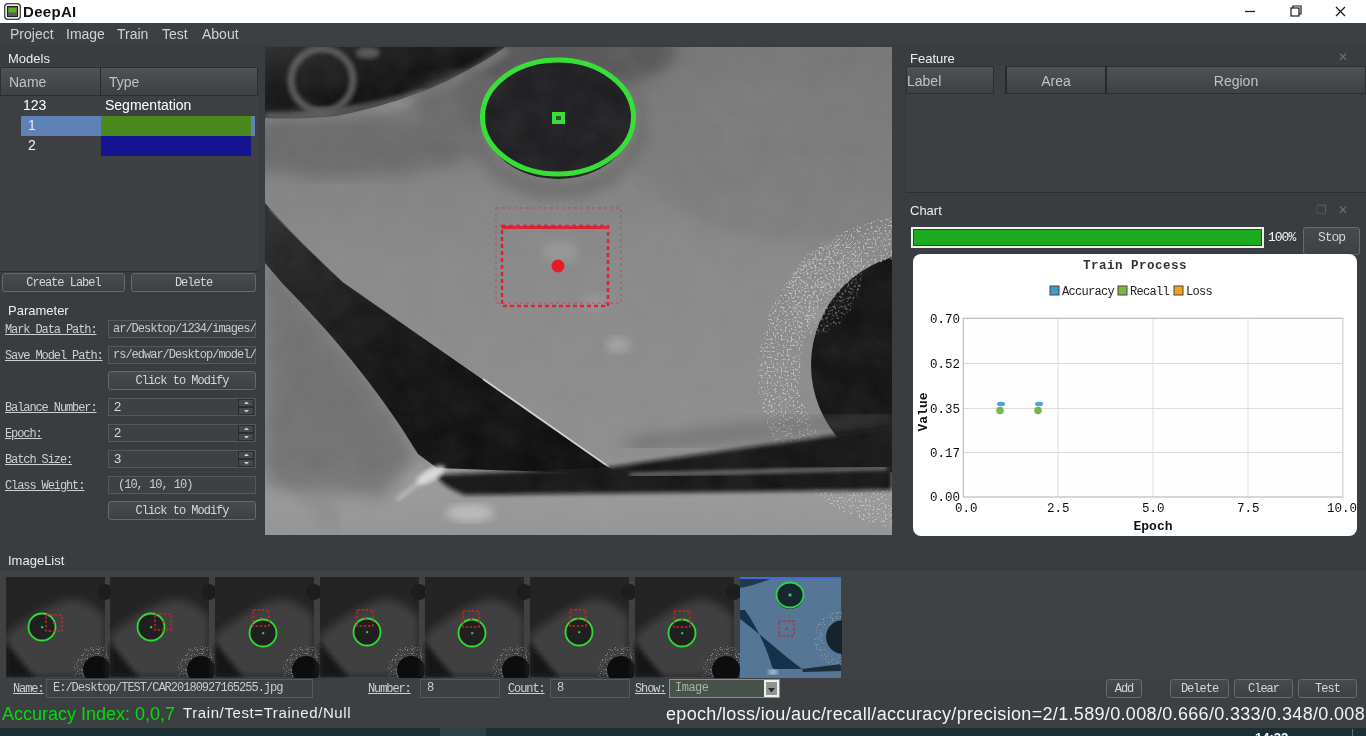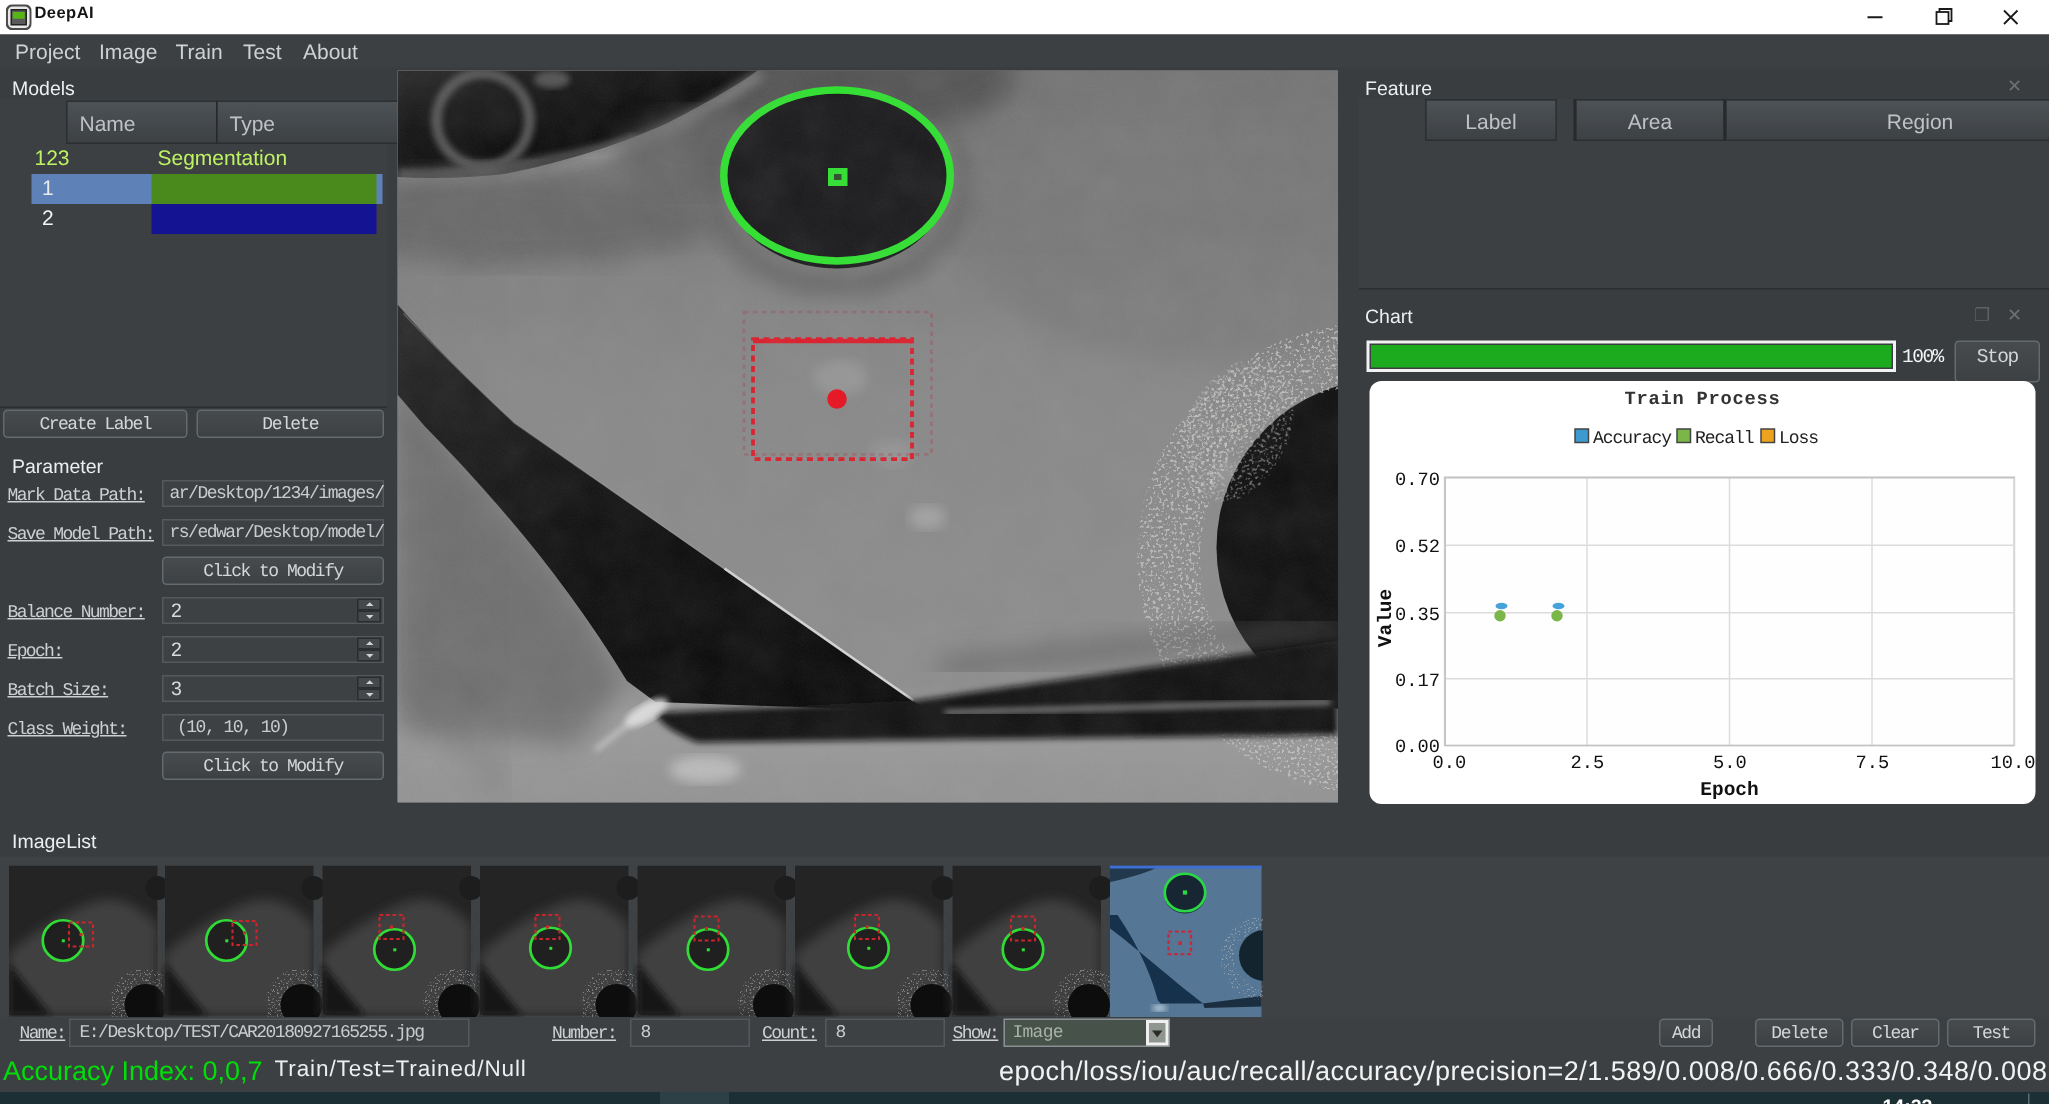--- a/index.html
+++ b/index.html
@@ -2,29 +2,29 @@
 <html><head>
 <meta charset="utf-8">
 <style>
   html,body{margin:0;padding:0;}
   body{width:1366px;height:736px;overflow:hidden;position:relative;background:#393d3f;
        font-family:"Liberation Sans",sans-serif;}
   .abs{position:absolute;}
   .mono{font-family:"Liberation Mono",monospace;}
   
   #titlebar{left:0;top:0;width:1366px;height:23px;background:#ffffff;}
-  #apptitle{left:23px;top:3px;font-size:11px;color:#141414;font-weight:bold;letter-spacing:0.3px;}
+  #apptitle{left:23px;top:3px;font-size:15px;color:#141414;font-weight:bold;letter-spacing:0.3px;}
   
   #menubar{left:0;top:23px;width:1366px;height:22px;background:#3c4043;color:#cfd2d4;font-size:14px;}
   .menuitem{position:absolute;top:3px;}
   
   .ptitle{font-size:13px;color:#eceeef;}
   
   .thead{background:linear-gradient(#4d5256,#3d4144);border:1px solid #2c2f31;color:#bfc2c4;
-         font-size:14px;box-sizing:border-box;margin-left:44px;}
+         font-size:14px;box-sizing:border-box;}
   .btn{background:linear-gradient(#474b4e,#3d4144);border:1px solid #646a6e;border-radius:3px;color:#d4d7d9;
        font-family:"Liberation Mono",monospace;font-size:12px;letter-spacing:-1px;
        text-align:center;box-sizing:border-box;}
   .field{background:#3d4144;border:1px solid #56595c;color:#c9cccf;box-sizing:border-box;
          font-family:"Liberation Mono",monospace;font-size:12px;letter-spacing:-1px;}
   .plabel{font-family:"Liberation Mono",monospace;font-size:12px;letter-spacing:-1.1px;color:#cdd0d2;text-decoration:underline;}
 </style>
 </head>
 <body>
 
@@ -49,21 +49,21 @@
   <span class="menuitem" style="left:66px">Image</span>
   <span class="menuitem" style="left:117px">Train</span>
   <span class="menuitem" style="left:162px">Test</span>
   <span class="menuitem" style="left:202px">About</span>
 </div>
 
 <div class="abs ptitle" style="left:8px;top:51px">Models</div>
 <div class="abs" style="left:0;top:66px;width:258px;height:205px;background:#3c4043;border-bottom:1px solid #2c2f31"></div>
 <div class="abs thead" style="left:0;top:67px;width:101px;height:29px;line-height:29px;padding-left:8px">Name</div>
 <div class="abs thead" style="left:100px;top:67px;width:158px;height:29px;line-height:29px;padding-left:8px;border-left:1px solid #27292b">Type</div>
-<div class="abs" style="left:0;top:96px;width:258px;height:20px;color:#bef264;font-size:14px">
+<div class="abs" style="left:0;top:96px;width:258px;height:20px;color:#ffffff;font-size:14px">
   <span class="abs" style="left:23px;top:1px">123</span>
   <span class="abs" style="left:105px;top:1px">Segmentation</span>
 </div>
 <div class="abs" style="left:21px;top:116px;width:234px;height:20px;background:#5e82b8"></div>
 <div class="abs" style="left:101px;top:116px;width:150px;height:20px;background:#4a8a1c"></div>
 <div class="abs" style="left:28px;top:117px;color:#e8eaec;font-size:14px">1</div>
 <div class="abs" style="left:101px;top:136px;width:150px;height:20px;background:#141391"></div>
 <div class="abs" style="left:28px;top:137px;color:#f2f3f4;font-size:14px">2</div>
 <div class="abs btn" style="left:2px;top:273px;width:123px;height:19px;line-height:18px">Create Label</div>
 <div class="abs btn" style="left:131px;top:273px;width:125px;height:19px;line-height:18px">Delete</div>
@@ -199,21 +199,21 @@
  <ellipse cx="205" cy="466" rx="24" ry="9" fill="#cccccc" filter="url(#b4)" opacity="0.7"></ellipse>
  <ellipse cx="166" cy="428" rx="16" ry="6" fill="#e2e2e2" filter="url(#b2)" opacity="0.9" transform="rotate(-30 166 428)"></ellipse>
  <path d="M10 400 L70 480" stroke="#6f6f6f" stroke-width="18" filter="url(#b8)" opacity="0.3" fill="none"></path>
  <rect width="627" height="488" filter="url(#blotch)" opacity="0.14"></rect>
  <rect width="627" height="488" filter="url(#grain)" opacity="0.12"></rect>
 </svg>
 </div>
 
 <div class="abs ptitle" style="left:910px;top:51px">Feature</div>
 <div class="abs" style="left:906px;top:66px;width:460px;height:126px;background:#3c4043;border-bottom:1px solid #2c2f31"></div>
-<div class="abs thead" style="left:906px;top:66px;width:88px;height:28px;line-height:28px;text-align:center">Label</div>
+<div class="abs thead" style="left:906px;top:66px;width:88px;height:28px;line-height:28px;">Label</div>
 <div class="abs thead" style="left:1005px;top:66px;width:101px;height:28px;line-height:28px;text-align:center;border-left:2px solid #27292b">Area</div>
 <div class="abs thead" style="left:1105px;top:66px;width:261px;height:28px;line-height:28px;text-align:center;border-left:2px solid #27292b">Region</div>
 <div class="abs" style="left:1338px;top:50px;color:#9ea2a5;font-size:12px;opacity:0.5">✕</div>
 <div class="abs" style="left:1316px;top:203px;color:#9ea2a5;font-size:12px;opacity:0.35">❐</div>
 <div class="abs" style="left:1338px;top:203px;color:#9ea2a5;font-size:12px;opacity:0.5">✕</div>
 
 <div class="abs ptitle" style="left:910px;top:203px">Chart</div>
 <div class="abs" style="left:911px;top:227px;width:353px;height:21px;background:#3a3e40;border:2px solid #f2f2f2;box-sizing:border-box">
   <div class="abs" style="left:1px;top:1px;width:347px;height:15px;background:#1cab1f"></div>
 </div>

